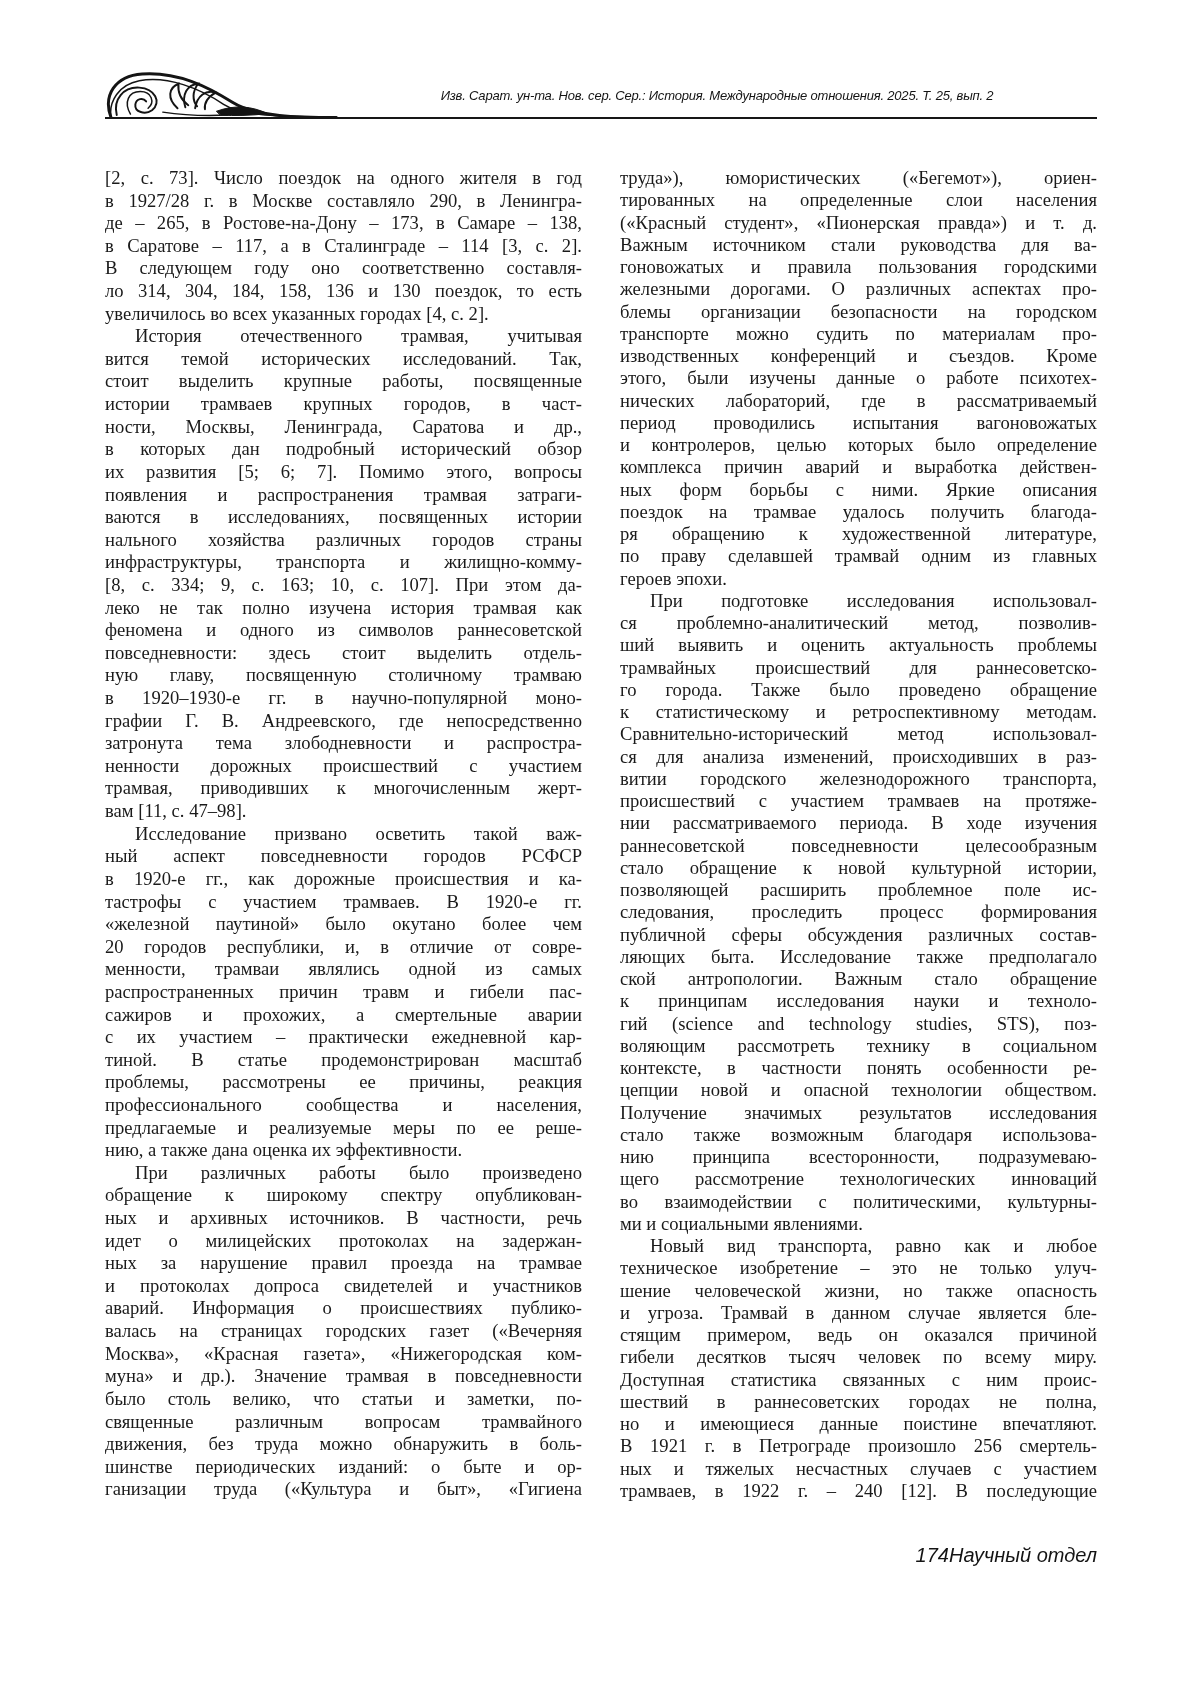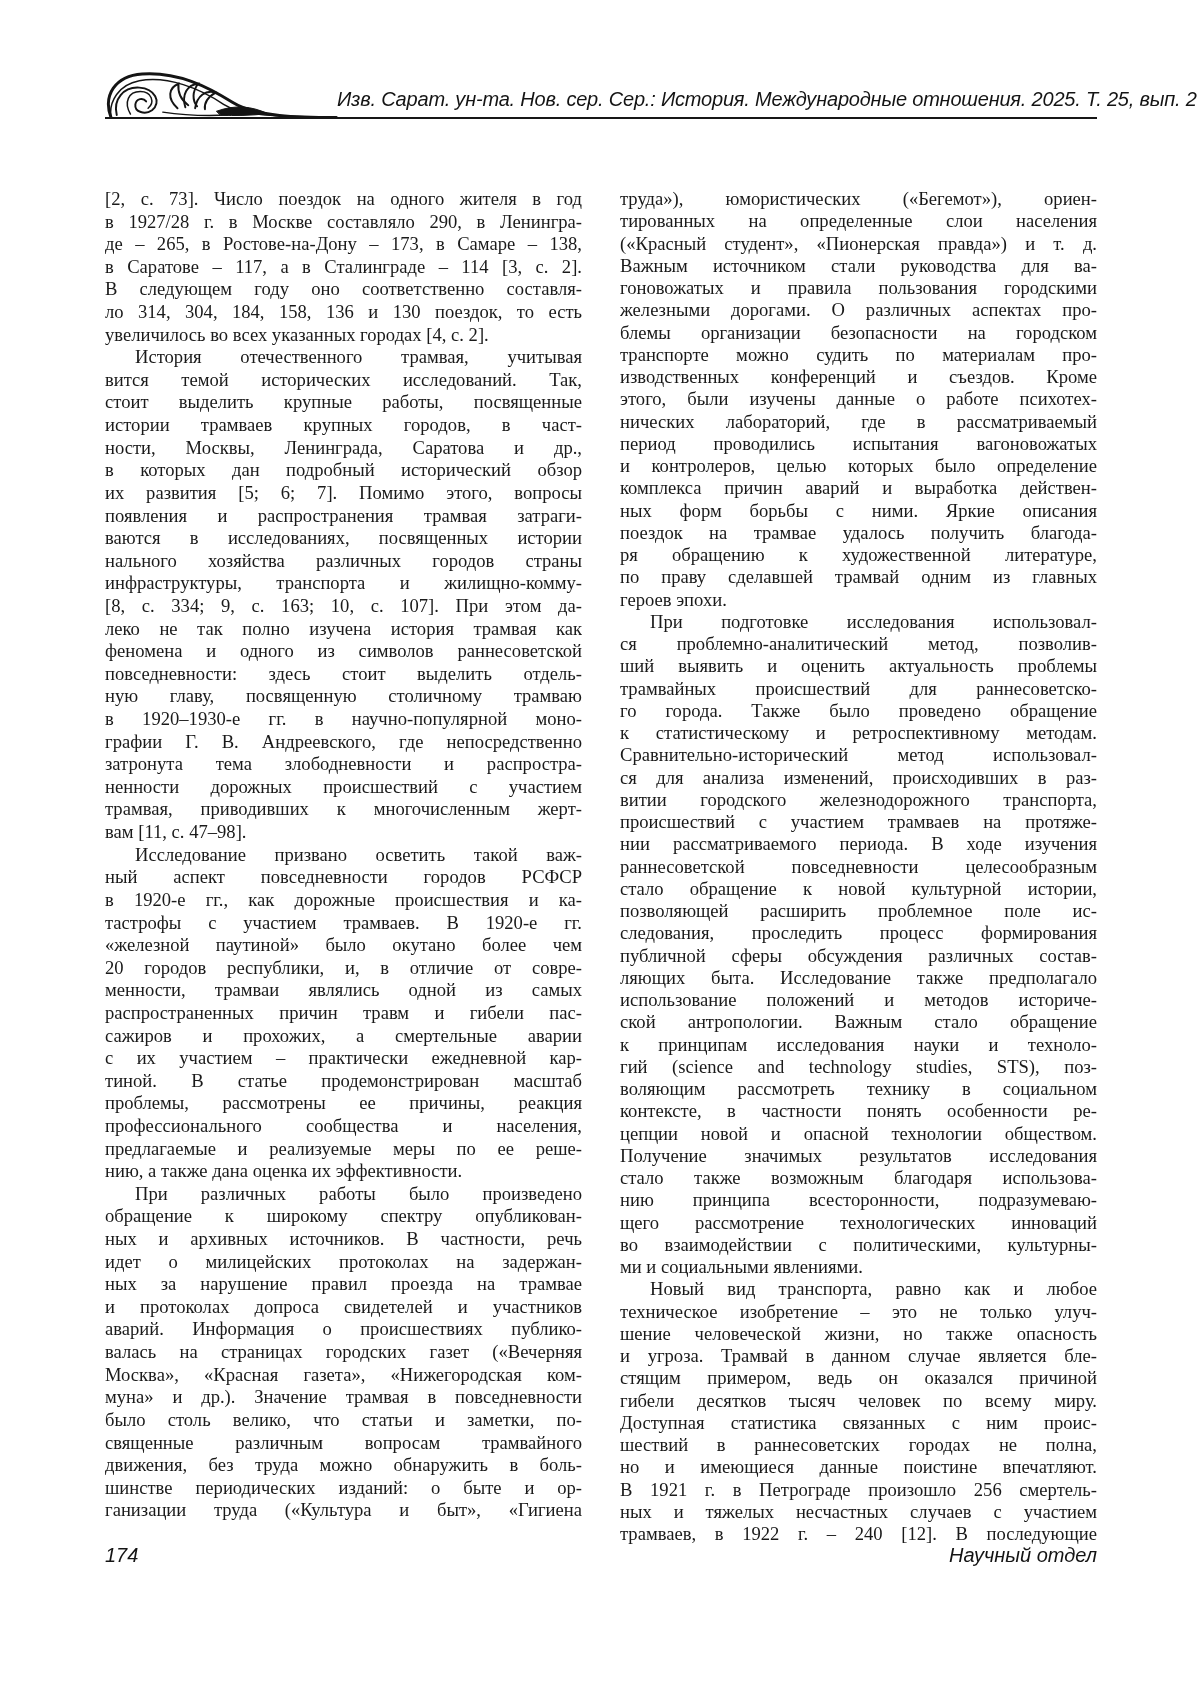--- a/index.html
+++ b/index.html
@@ -28,38 +28,37 @@
     left: 104px;
     top: 70px;
     width: 238px;
     height: 49px;
   }
   .journal-line {
     position: absolute;
     top: 88px;
     right: 103px;
     width: 760px;
-    text-align: left;
+    text-align: center;
     font-family: "Liberation Sans", "DejaVu Sans", sans-serif;
     font-style: italic;
-    font-size: 20px;
+    font-size: 13px;
     letter-spacing: -0.2px;
     color: #141414;
     white-space: nowrap;
   }
 
   
   .columns {
     position: absolute;
     left: 105px;
     top: 167px;
     width: 992px;
     display: flex;
     justify-content: space-between;
-    margin-top: 21px;
   }
   .col {
     width: 477px;
     font-size: 18.6px;
   }
   .col-left  { --lh: 22.62px; }
   .col-right { --lh: 22.25px; }
   .col .line {
     height: var(--lh);
     line-height: var(--lh);
@@ -71,21 +70,21 @@
   .col .line.para-end { text-align-last: left; }
   .col .line.indent   { text-indent: 30px; }
 
   
   .footer {
     position: absolute;
     left: 105px;
     right: 103px;
     top: 1544px;
     display: flex;
-    justify-content: space-between;
+    justify-content: flex-end;
     font-family: "Liberation Sans", "DejaVu Sans", sans-serif;
     font-style: italic;
     font-size: 20px;
     color: #141414;
   }
 </style>
 </head>
 <body>
 
 <div class="page">
@@ -200,21 +199,20 @@
         <div class="line">ся для анализа изменений, происходивших в раз-</div>
         <div class="line">витии городского железнодорожного транспорта,</div>
         <div class="line">происшествий с участием трамваев на протяже-</div>
         <div class="line">нии рассматриваемого периода. В ходе изучения</div>
         <div class="line">раннесоветской повседневности целесообразным</div>
         <div class="line">стало обращение к новой культурной истории,</div>
         <div class="line">позволяющей расширить проблемное поле ис-</div>
         <div class="line">следования, проследить процесс формирования</div>
         <div class="line">публичной сферы обсуждения различных состав-</div>
         <div class="line">ляющих быта. Исследование также предполагало</div>
-        <div class="line">использование положений и методов историче-</div>
         <div class="line">ской антропологии. Важным стало обращение</div>
         <div class="line">к принципам исследования науки и техноло-</div>
         <div class="line">гий (science and technology studies, STS), поз-</div>
         <div class="line">воляющим рассмотреть технику в социальном</div>
         <div class="line">контексте, в частности понять особенности ре-</div>
         <div class="line">цепции новой и опасной технологии обществом.</div>
         <div class="line">Получение значимых результатов исследования</div>
         <div class="line">стало также возможным благодаря использова-</div>
         <div class="line">нию принципа всесторонности, подразумеваю-</div>
         <div class="line">щего рассмотрение технологических инноваций</div>

